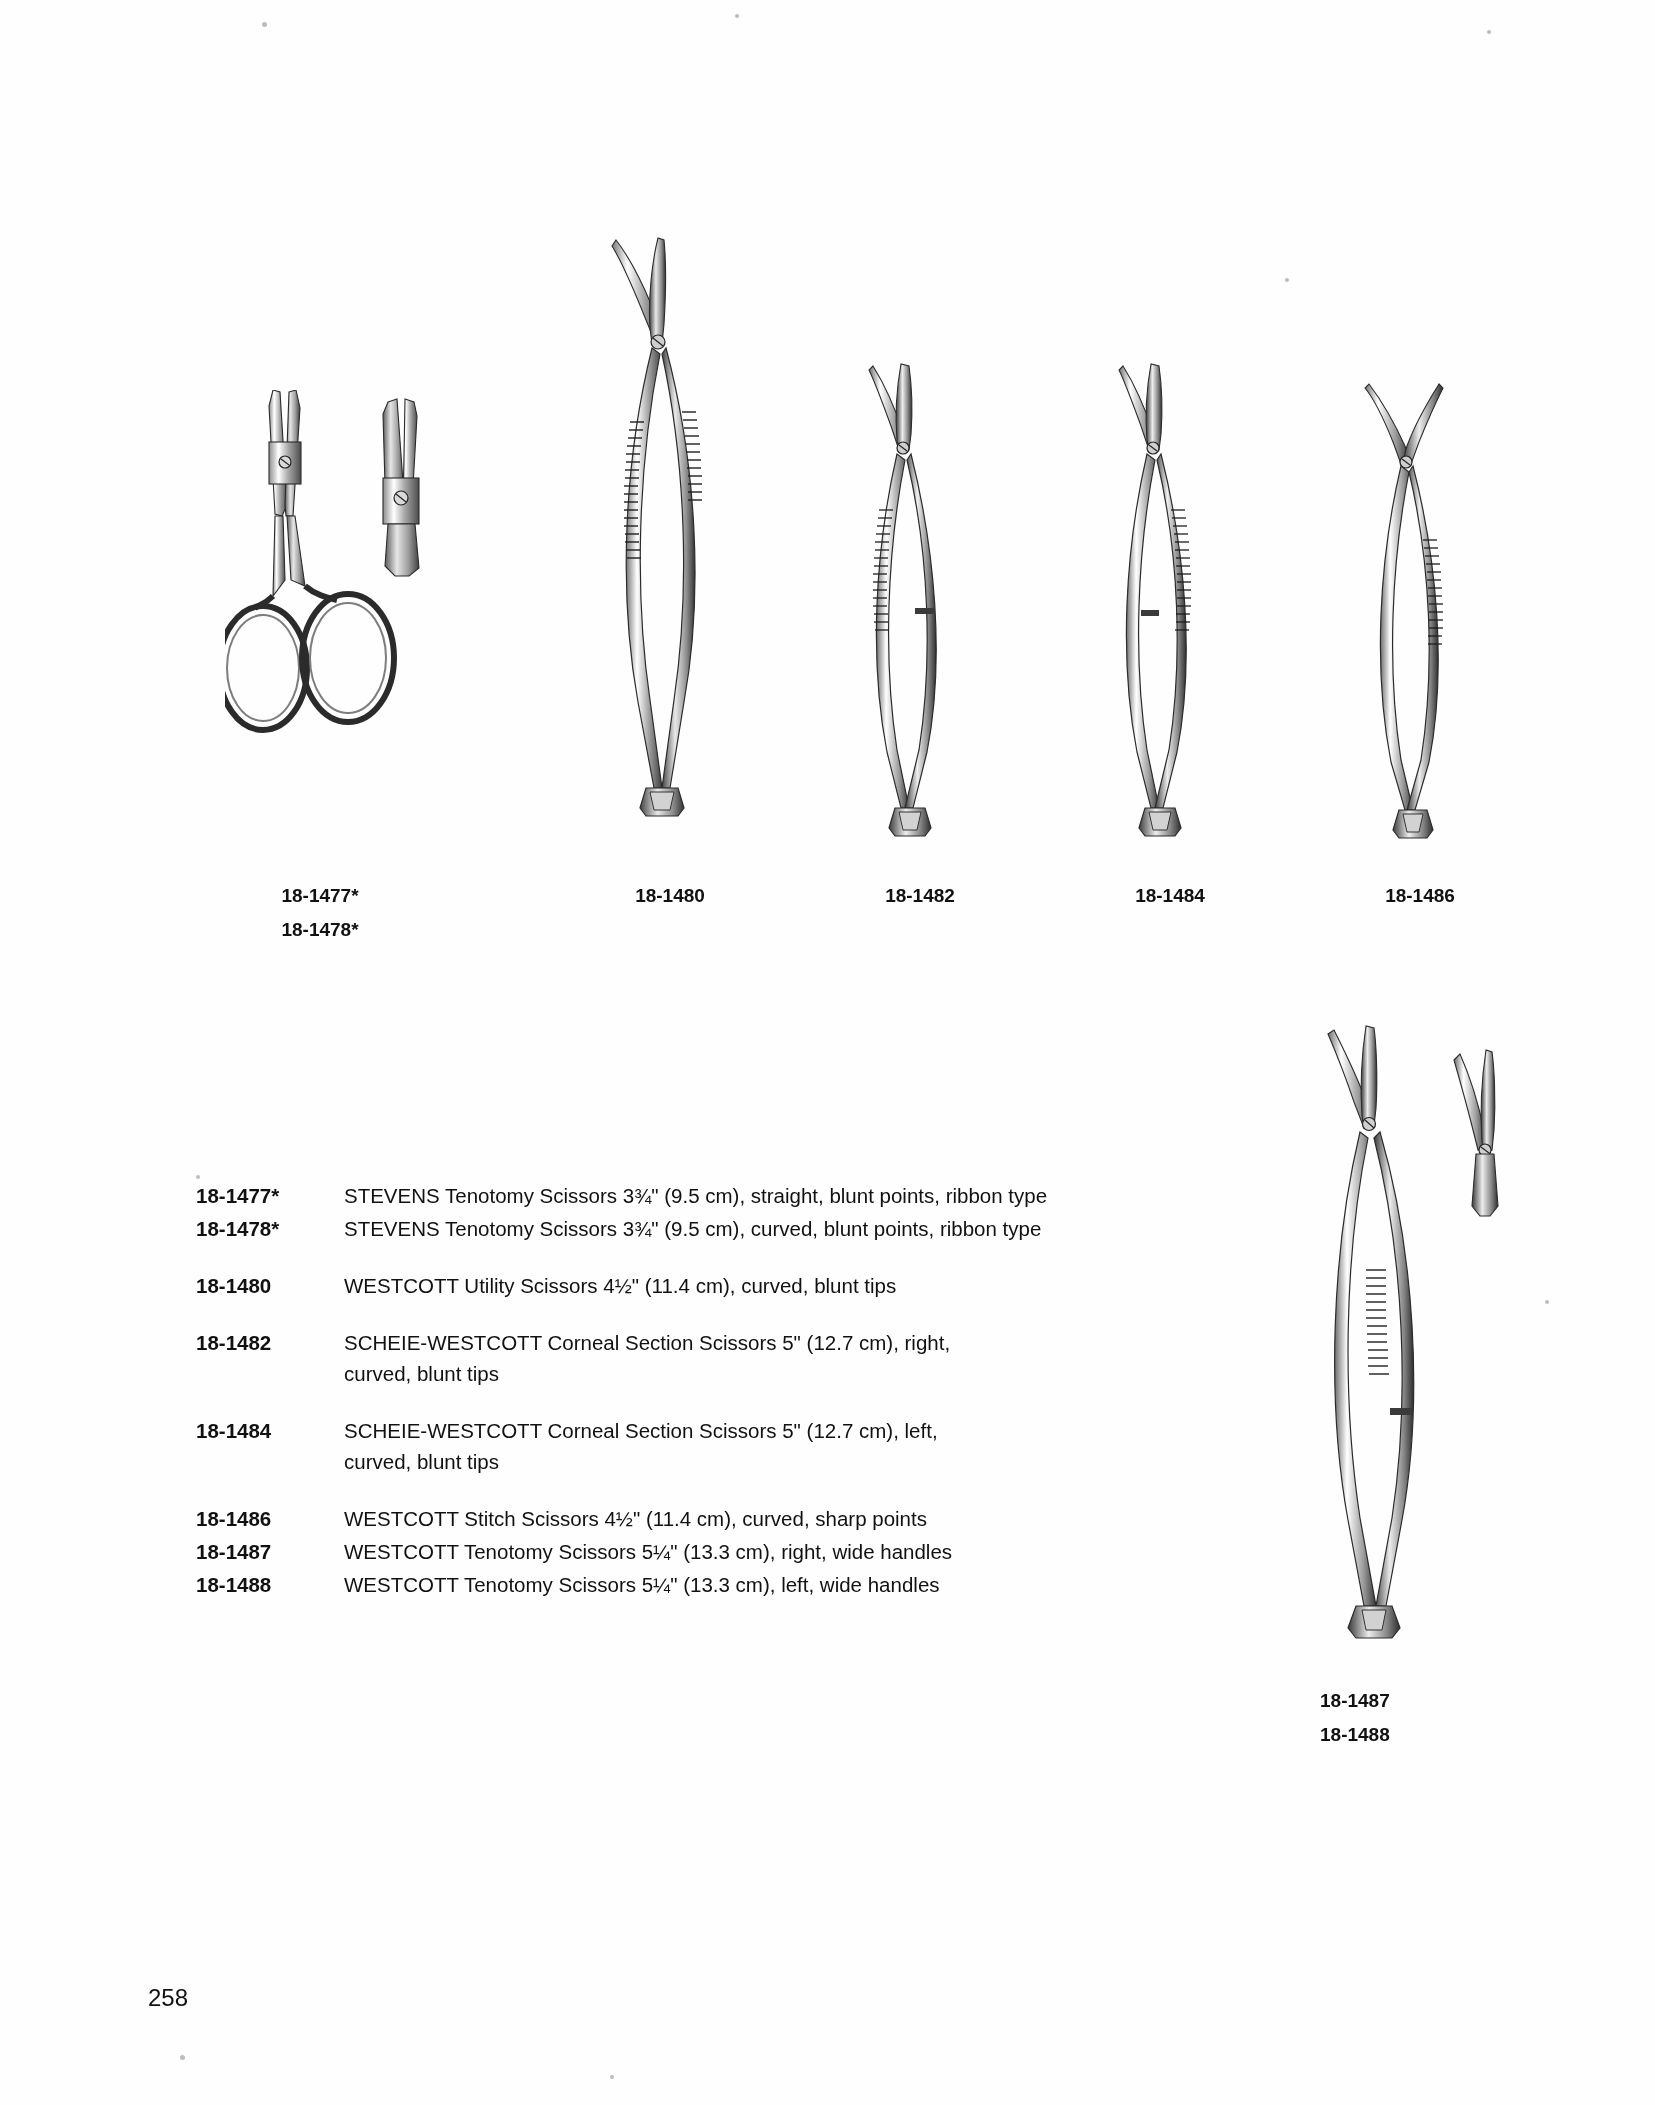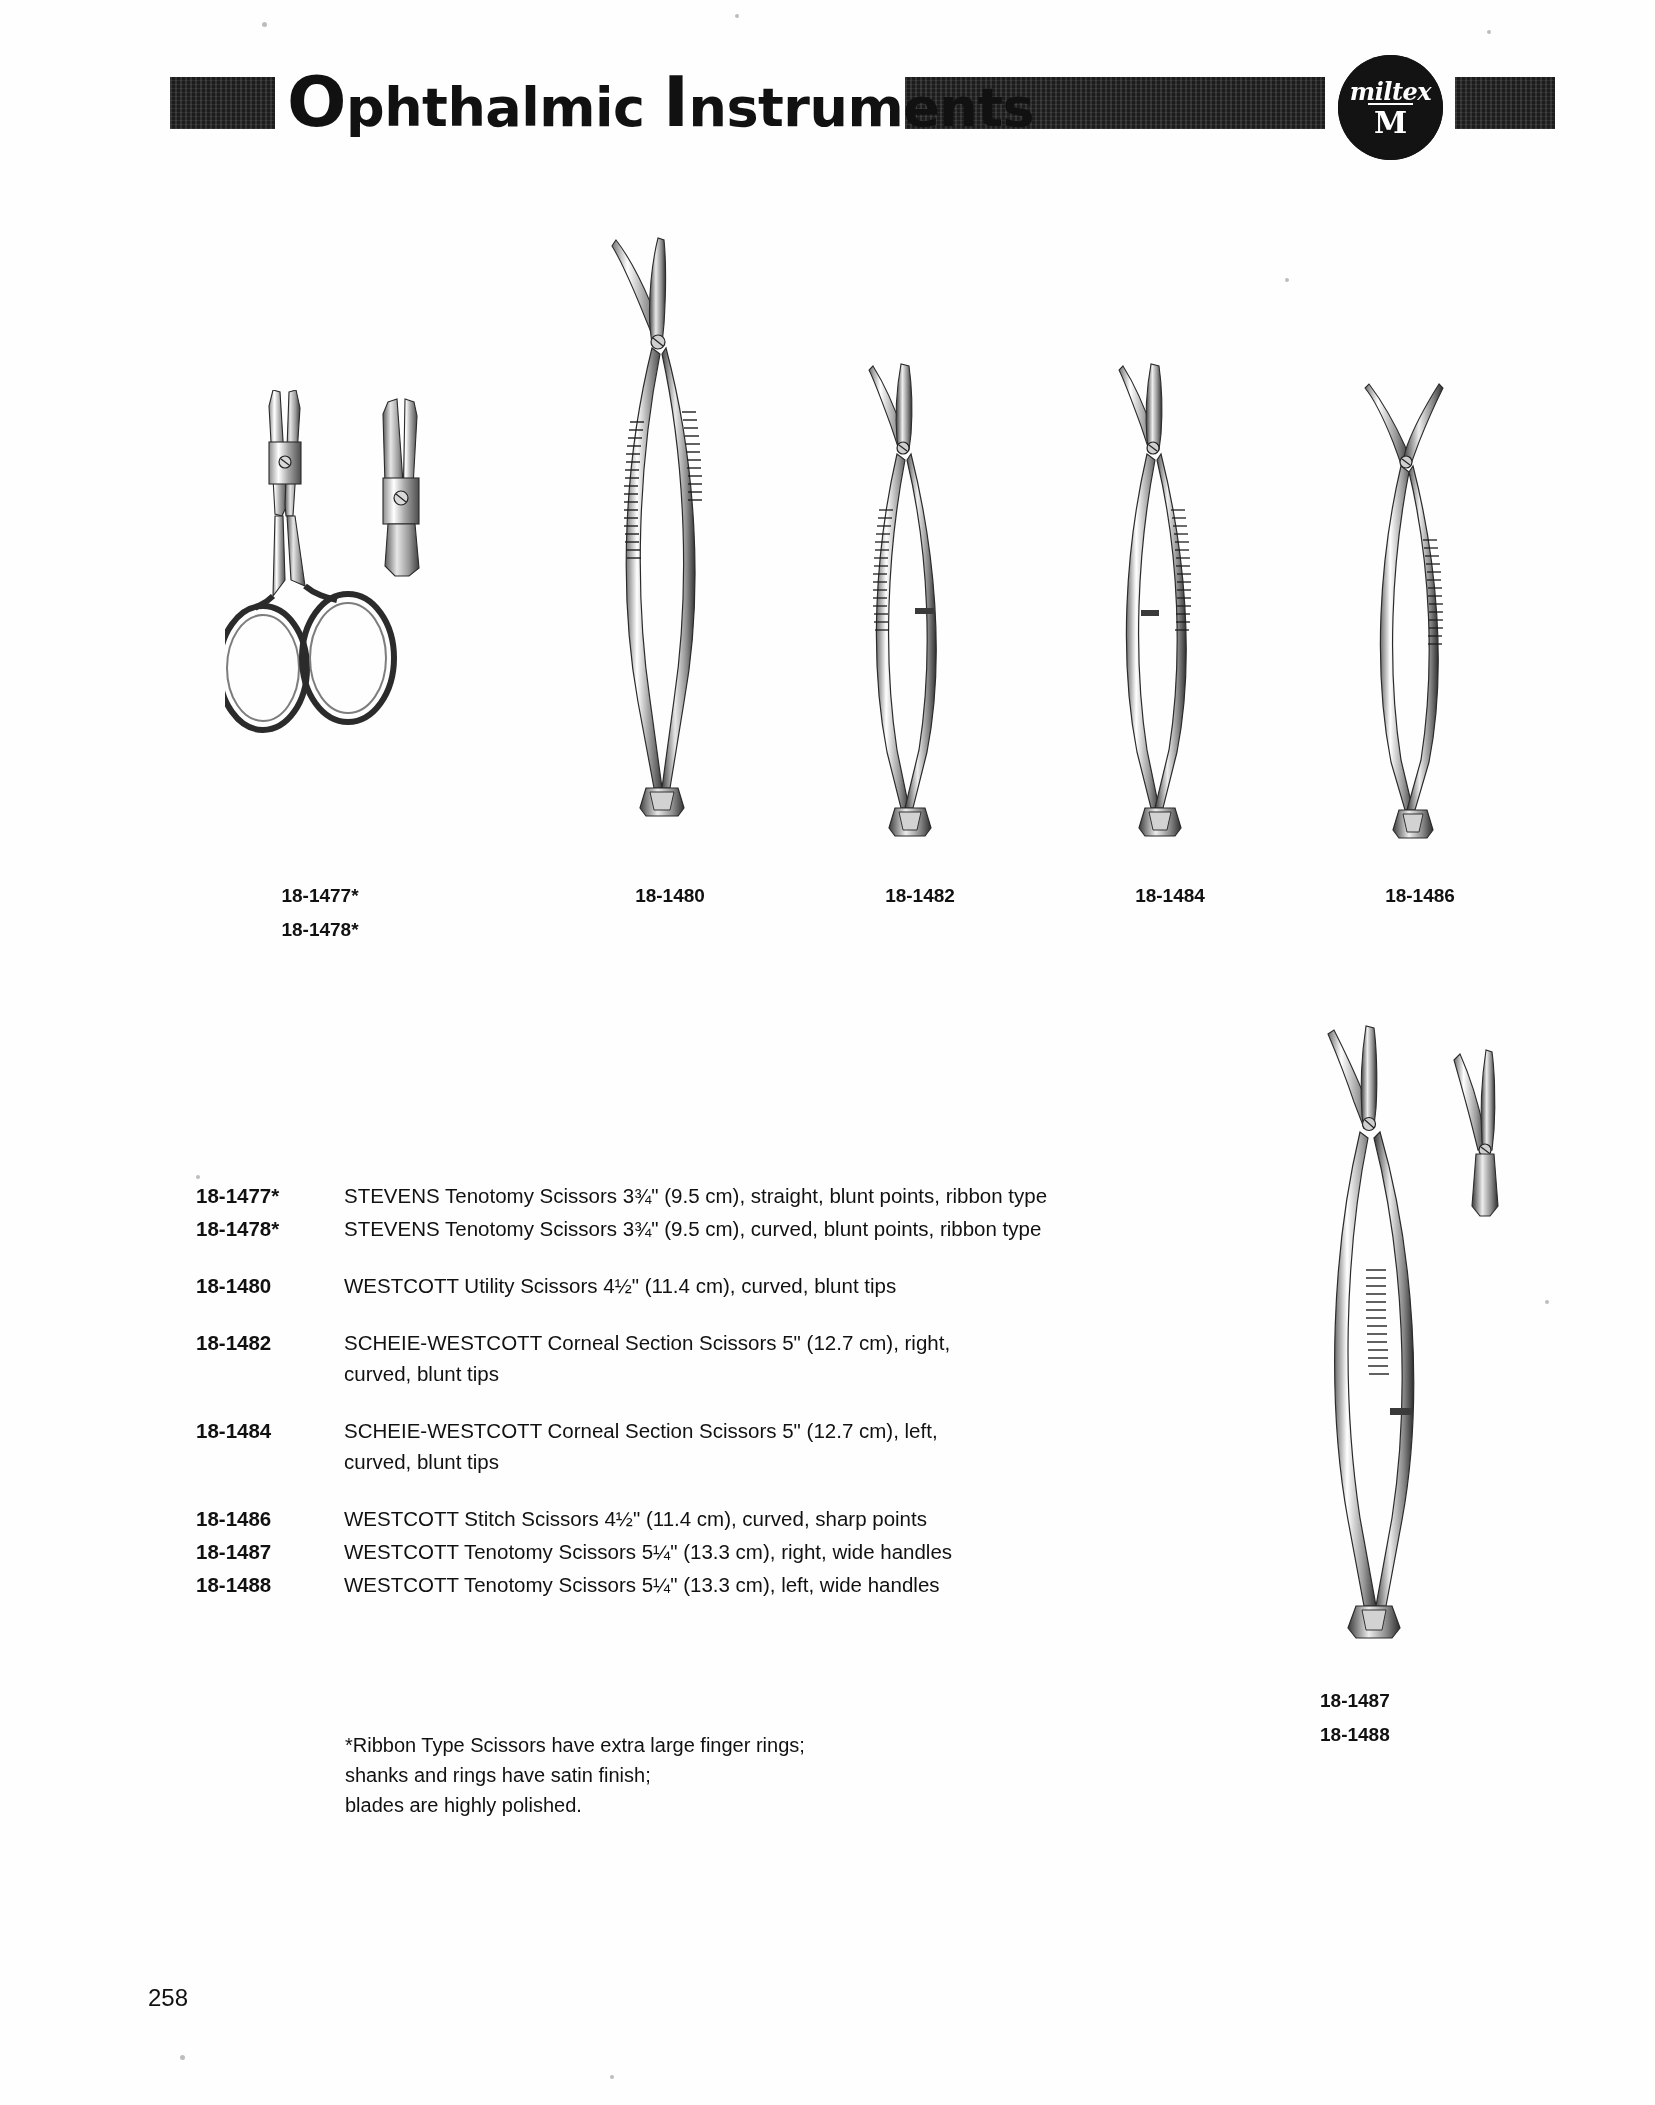--- a/index.html
+++ b/index.html
@@ -172,35 +172,20 @@
     position: absolute;
     background: #bdbdbd;
     border-radius: 50%;
   }
 </style>
 </head>
 <body>
 
 <div id="page">
 
-  <div id="header">
-    <div class="bar" id="bar-left"></div>
-    <div class="bar" id="bar-mid"></div>
-    <div class="bar" id="bar-right"></div>
-
-    <div id="header-title">
-      <span class="cap">O</span><span>phthalmic </span><span class="cap">I</span><span>nstruments</span>
-    </div>
-
-    <div id="logo">
-      <div class="logo-word">miltex</div>
-      <div class="logo-underline"></div>
-      <div class="logo-mark">M</div>
-    </div>
-  </div>
 
   <div class="fig" style="left:225px; top:390px;">
     <svg width="260" height="480" viewBox="0 0 260 480">
       <defs>
         <linearGradient id="steel1" x1="0" y1="0" x2="1" y2="0">
           <stop offset="0%" stop-color="#8e8e8e"></stop>
           <stop offset="30%" stop-color="#ffffff"></stop>
           <stop offset="60%" stop-color="#a8a8a8"></stop>
           <stop offset="100%" stop-color="#4d4d4d"></stop>
         </linearGradient>
@@ -501,25 +486,20 @@
     <div class="row">
       <div class="code">18-1487</div>
       <div class="desc">WESTCOTT Tenotomy Scissors 5¼" (13.3 cm), right, wide handles</div>
     </div>
     <div class="row">
       <div class="code">18-1488</div>
       <div class="desc">WESTCOTT Tenotomy Scissors 5¼" (13.3 cm), left, wide handles</div>
     </div>
   </div>
 
-  <div id="footnote">
-    <div>*Ribbon Type Scissors have extra large finger rings;</div>
-    <div>shanks and rings have satin finish;</div>
-    <div>blades are highly polished.</div>
-  </div>
 
   <div id="page-number">258</div>
 
   <div class="speck" style="left:262px; top:22px; width:5px; height:5px;"></div>
   <div class="speck" style="left:735px; top:14px; width:4px; height:4px;"></div>
   <div class="speck" style="left:1487px; top:30px; width:4px; height:4px;"></div>
   <div class="speck" style="left:1285px; top:278px; width:4px; height:4px;"></div>
   <div class="speck" style="left:196px; top:1175px; width:4px; height:4px;"></div>
   <div class="speck" style="left:1545px; top:1300px; width:4px; height:4px;"></div>
   <div class="speck" style="left:180px; top:2055px; width:5px; height:5px;"></div>

